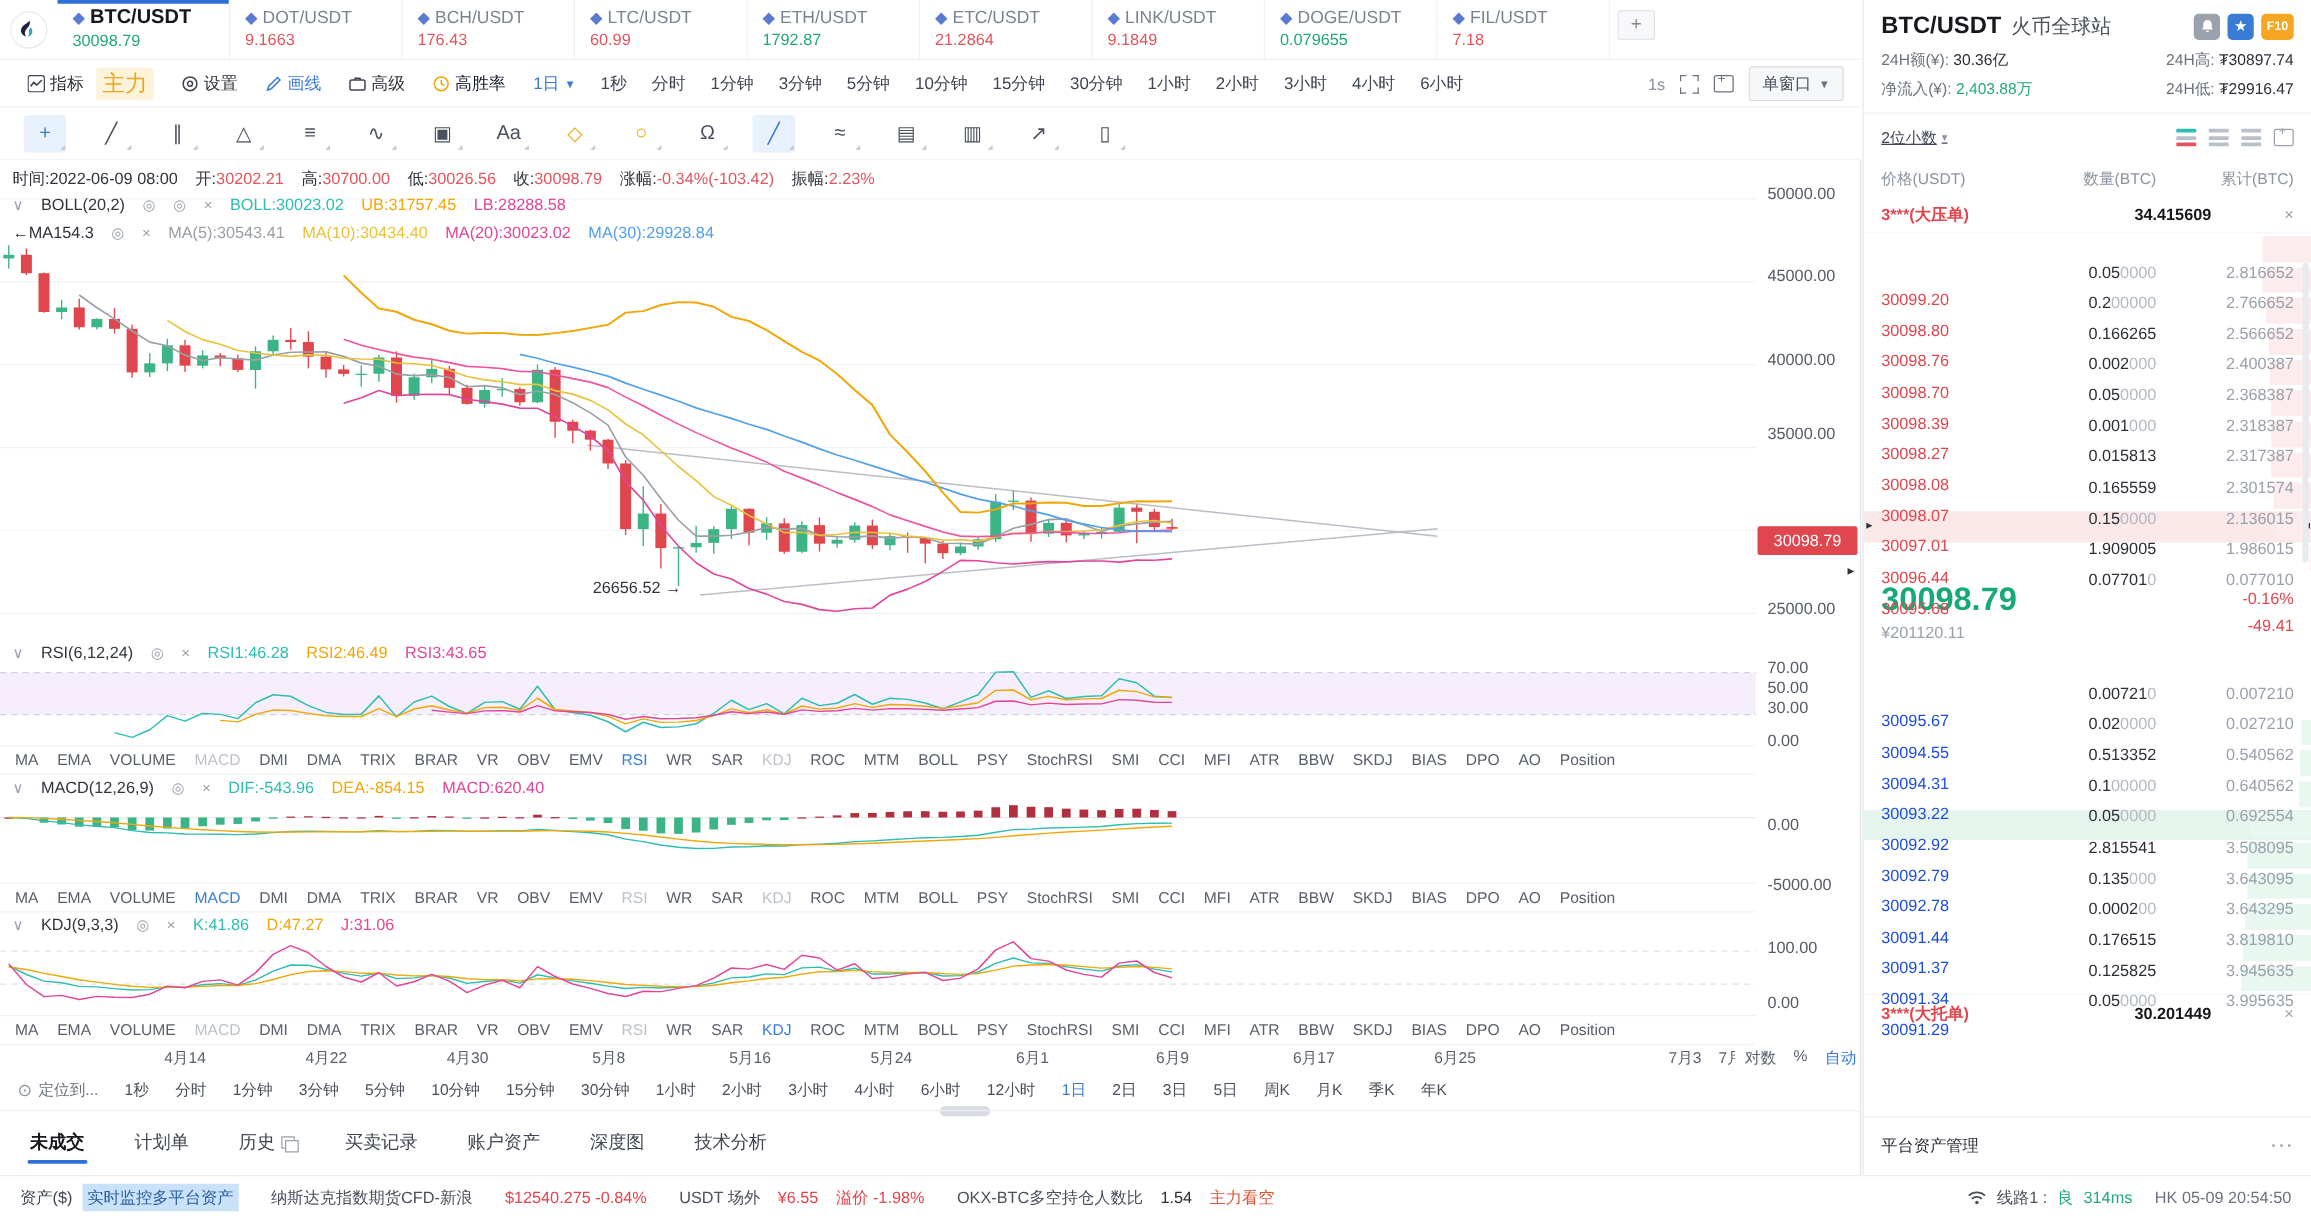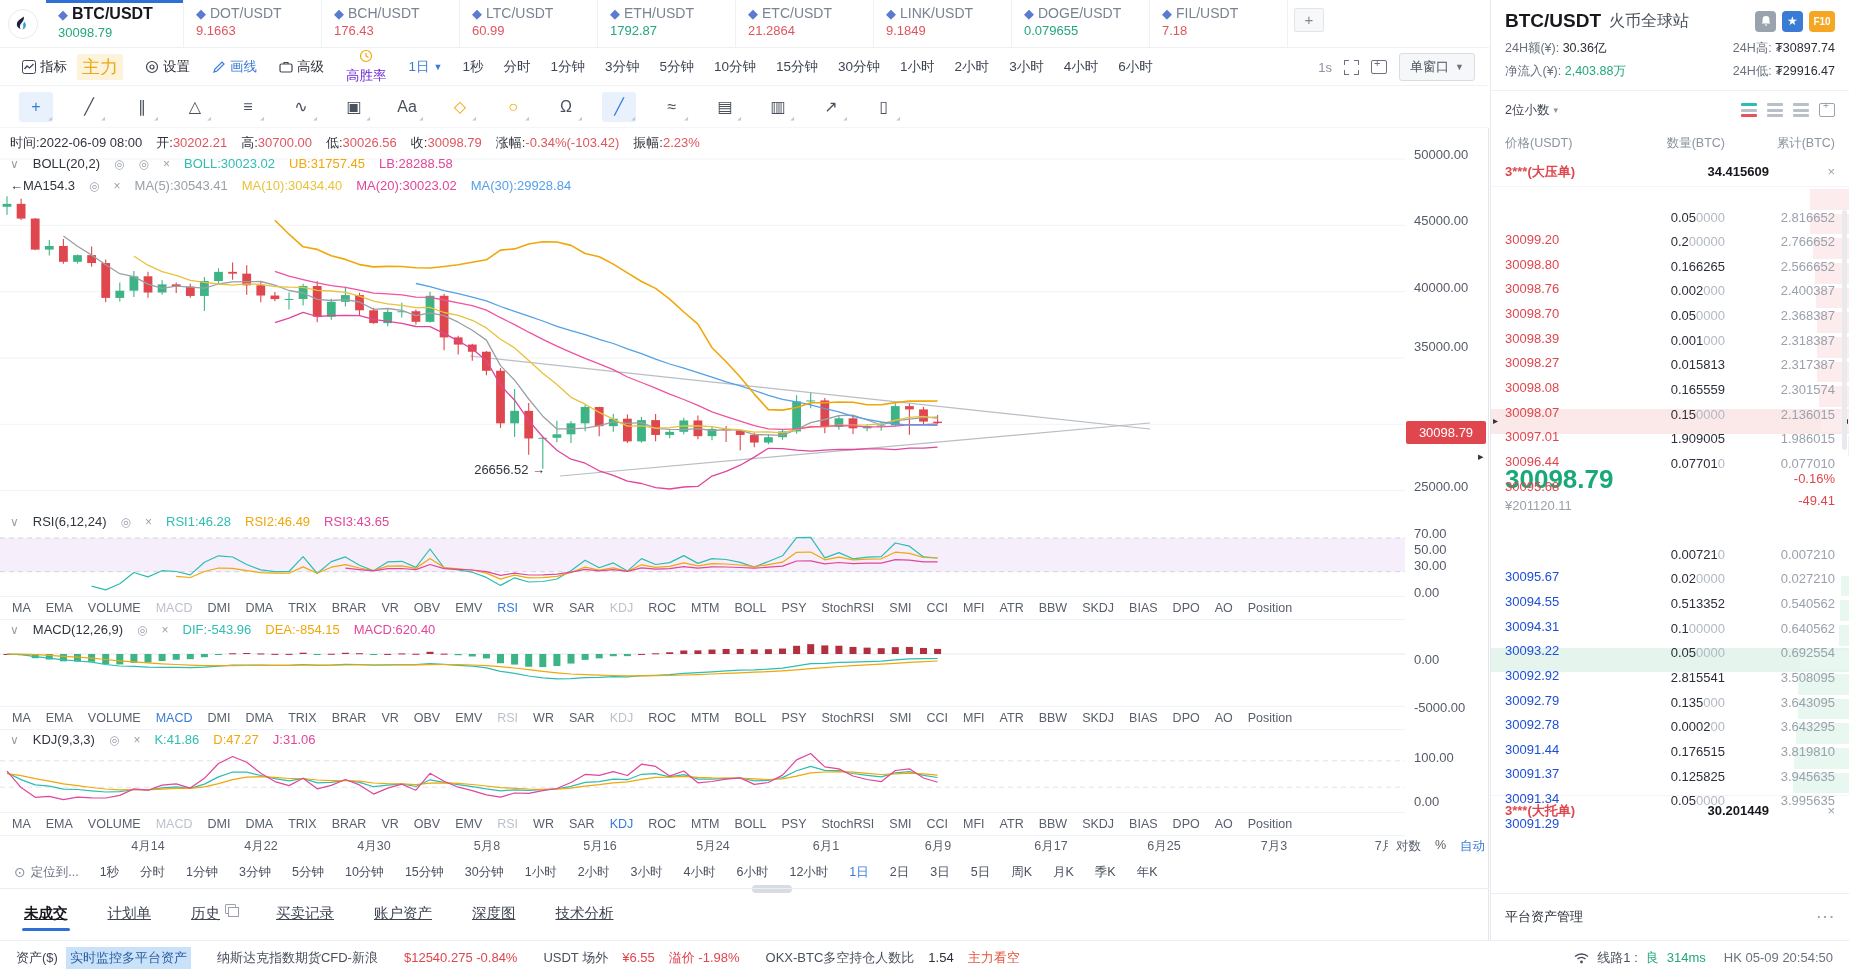--- a/index.html
+++ b/index.html
@@ -19,21 +19,21 @@
   .symtab.active .sym { color:#16181d; font-weight:bold; font-size:16px; }
   .flame { color:#5a7bd0; font-size:13px; margin-right:4px; }
   .up { color:#23a77d; } .down { color:#e0565e; }
   .addtab { width:30px; height:24px; margin:8px 6px; border:1px solid #e2e4ea; background:#f7f8fa; color:#888; text-align:center; line-height:22px; font-size:15px; border-radius:2px; cursor:pointer; }
 
   
   #toolbar { position:absolute; left:0; top:48px; width:1489px; height:38px; display:flex; align-items:center; gap:0; border-bottom:1px solid #f1f2f6; font-size:13.5px; color:#2b2f38; }
   .tb-item { display:flex; align-items:center; gap:4px; margin-left:22px; cursor:pointer; white-space:nowrap; }
   .tag-main { background:#fdf3da; color:#e8a91c; padding:1px 5px; border-radius:2px; font-size:18px; margin-left:6px; }
   .tb-blue { color:#3a7bd5; }
-  .tb-orange { color:#6d28d9;flex-direction:column; }
+  .tb-orange { color:#0f172a; }
   .caret { font-size:9px; color:#3a7bd5; }
   .tb-tf { margin-left:20px; color:#3f4553; cursor:pointer; white-space:nowrap; }
   #tb-right { position:absolute; right:14px; top:0; height:38px; display:flex; align-items:center; gap:12px; }
   #speed-label { color:#8b93a0; font-size:13px; }
   .fs-icon { width:15px; height:15px; position:relative; cursor:pointer; }
   .fs-icon i { position:absolute; width:5px; height:5px; border:1.5px solid #6b727e; }
   .fs-icon i:nth-child(1){left:0;top:0;border-right:none;border-bottom:none;}
   .fs-icon i:nth-child(2){right:0;top:0;border-left:none;border-bottom:none;}
   .fs-icon i:nth-child(3){left:0;bottom:0;border-right:none;border-top:none;}
   .fs-icon i:nth-child(4){right:0;bottom:0;border-left:none;border-top:none;}
@@ -70,41 +70,41 @@
   #scale-ctrl { position:absolute; right:4px; top:4px; background:#fff; display:flex; gap:14px; padding-left:8px; }
   #scale-ctrl span { cursor:pointer; color:#59606c; }
   #scale-ctrl .blue { color:#3a7bd5; }
   #tf-row { position:absolute; left:0; top:730px; width:1489px; height:28px; display:flex; align-items:center; font-size:12.5px; color:#4a505c; }
   #tf-row .loc { display:flex; align-items:center; gap:5px; margin-left:14px; color:#6b727e; cursor:pointer; }
   #tf-row .loc .tgt { color:#8b93a0; font-size:14px; }
   #tf-row .tfi { margin-left:21px; cursor:pointer; white-space:nowrap; }
   #tf-row .tfi.act { color:#3a7bd5; }
   #pill { position:absolute; left:752px; top:757px; width:40px; height:8px; border-radius:4px; background:#d8dbe2; cursor:pointer; }
   #tabs-row { position:absolute; left:0; top:760px; width:1489px; height:50px; border-top:1px solid #ecedf2; display:flex; align-items:center; gap:36px; padding-left:22px; font-size:14.5px; color:#3f4553; }
-  #tabs-row .btab { cursor:pointer; position:relative; padding:14px 2px; display:flex; gap:5px;text-decoration:underline; }
+  #tabs-row .btab { cursor:pointer; position:relative; padding:14px 2px; display:flex; align-items:center; gap:5px; }
   #tabs-row .btab.act { color:#16181d; font-weight:bold; }
   #tabs-row .btab.act::after { content:""; position:absolute; left:0; right:0; bottom:6px; height:3px; background:#2f6fd6; border-radius:2px; }
   .mini-box { width:11px; height:10px; border:1px solid #9aa1ac; border-radius:1px; position:relative; }
   .mini-box::after { content:""; position:absolute; left:2px; top:2px; width:9px; height:8px; border:1px solid #9aa1ac; background:#fff; }
 
   
   #rightpanel { position:absolute; left:1490px; top:0; width:359px; height:940px; background:#fff; }
   #rp-head { padding:10px 14px 0 14px; display:flex; align-items:center; }
   #rp-title { font-size:19px; font-weight:bold; color:#16181d; }
   #rp-exch { font-size:16px; color:#4a505c; margin-left:8px; }
   #rp-icons { margin-left:auto; display:flex; gap:6px; align-items:center; }
   .rp-ic { width:21px; height:21px; border-radius:4px; display:flex; align-items:center; justify-content:center; color:#fff; font-size:12px; cursor:pointer; }
   .ic-bell { background:#9aa3ad; }
   .ic-star { background:#3a7bd5; }
   .ic-f10 { background:#f5a623; font-size:10px; font-weight:bold; width:26px; }
   #rp-stats { padding:8px 14px 10px 14px; display:grid; grid-template-columns:1fr 1fr; row-gap:6px; font-size:12.5px; border-bottom:1px solid #f0f1f5; }
   #rp-stats .lb { color:#6b727e; } #rp-stats .vl { color:#2b2f38; }
   #rp-stats .grn { color:#23a77d; }
   #rp-stats .rcell { text-align:right; }
-  #rp-dec { height:38px; display:flex; align-items:center; padding:0 14px; font-size:12.5px; color:#3f4553; }
+  #rp-dec { height:38px; display:flex; align-items:center; padding:0 14px; font-size:12.5px; color:#3f4553;text-decoration:underline; }
   #rp-dec .caret { color:#8b93a0; margin-left:4px; }
   #dec-icons { margin-left:auto; display:flex; gap:10px; align-items:center; }
   .li { width:16px; height:14px; display:flex; flex-direction:column; justify-content:space-between; cursor:pointer; }
   .li i { height:3px; border-radius:1px; background:#b9c0c9; }
   .li.split i:nth-child(1){background:#2ebdb2;} .li.split i:nth-child(3){background:#e0565e;}
   .li.win { border:1.5px solid #9aa3ad; border-radius:2px; position:relative; }
   .li.win::after{content:"+";position:absolute;left:3px;top:-4px;font-size:10px;color:#9aa3ad;}
   #ob-head { display:grid; grid-template-columns:112px 1fr 110px; padding:0 14px; height:28px; align-items:center; font-size:12.5px; color:#8b94a1; }
   #ob-head .c2 { text-align:right; } #ob-head .c3 { text-align:right;padding-left:32px; }
   .bigrow { display:grid; grid-template-columns:130px 1fr 40px; padding:0 14px; height:30px; align-items:center; font-size:13px; border-bottom:1px solid #f4f5f8; }
@@ -707,21 +707,21 @@
     <span class="date-lbl" style="left: 148px;">4月14</span>
         <span class="date-lbl" style="left: 261px;">4月22</span>
         <span class="date-lbl" style="left: 374px;">4月30</span>
         <span class="date-lbl" style="left: 487px;">5月8</span>
         <span class="date-lbl" style="left: 600px;">5月16</span>
         <span class="date-lbl" style="left: 713px;">5月24</span>
         <span class="date-lbl" style="left: 826px;">6月1</span>
         <span class="date-lbl" style="left: 938px;">6月9</span>
         <span class="date-lbl" style="left: 1051px;">6月17</span>
         <span class="date-lbl" style="left: 1164px;">6月25</span>
-        <span class="date-lbl" style="left: 1274px;">7月3</span>
+        <span class="date-lbl" style="left: 1348px;">7月3</span>
         <span class="date-lbl" style="left: 1388px;">7月1</span>
         <div id="scale-ctrl">
         <span>对数</span>
         <span>%</span>
         <span class="blue">自动</span>
       </div>
       </div>
 
     <div id="tf-row">
       <span class="loc">

